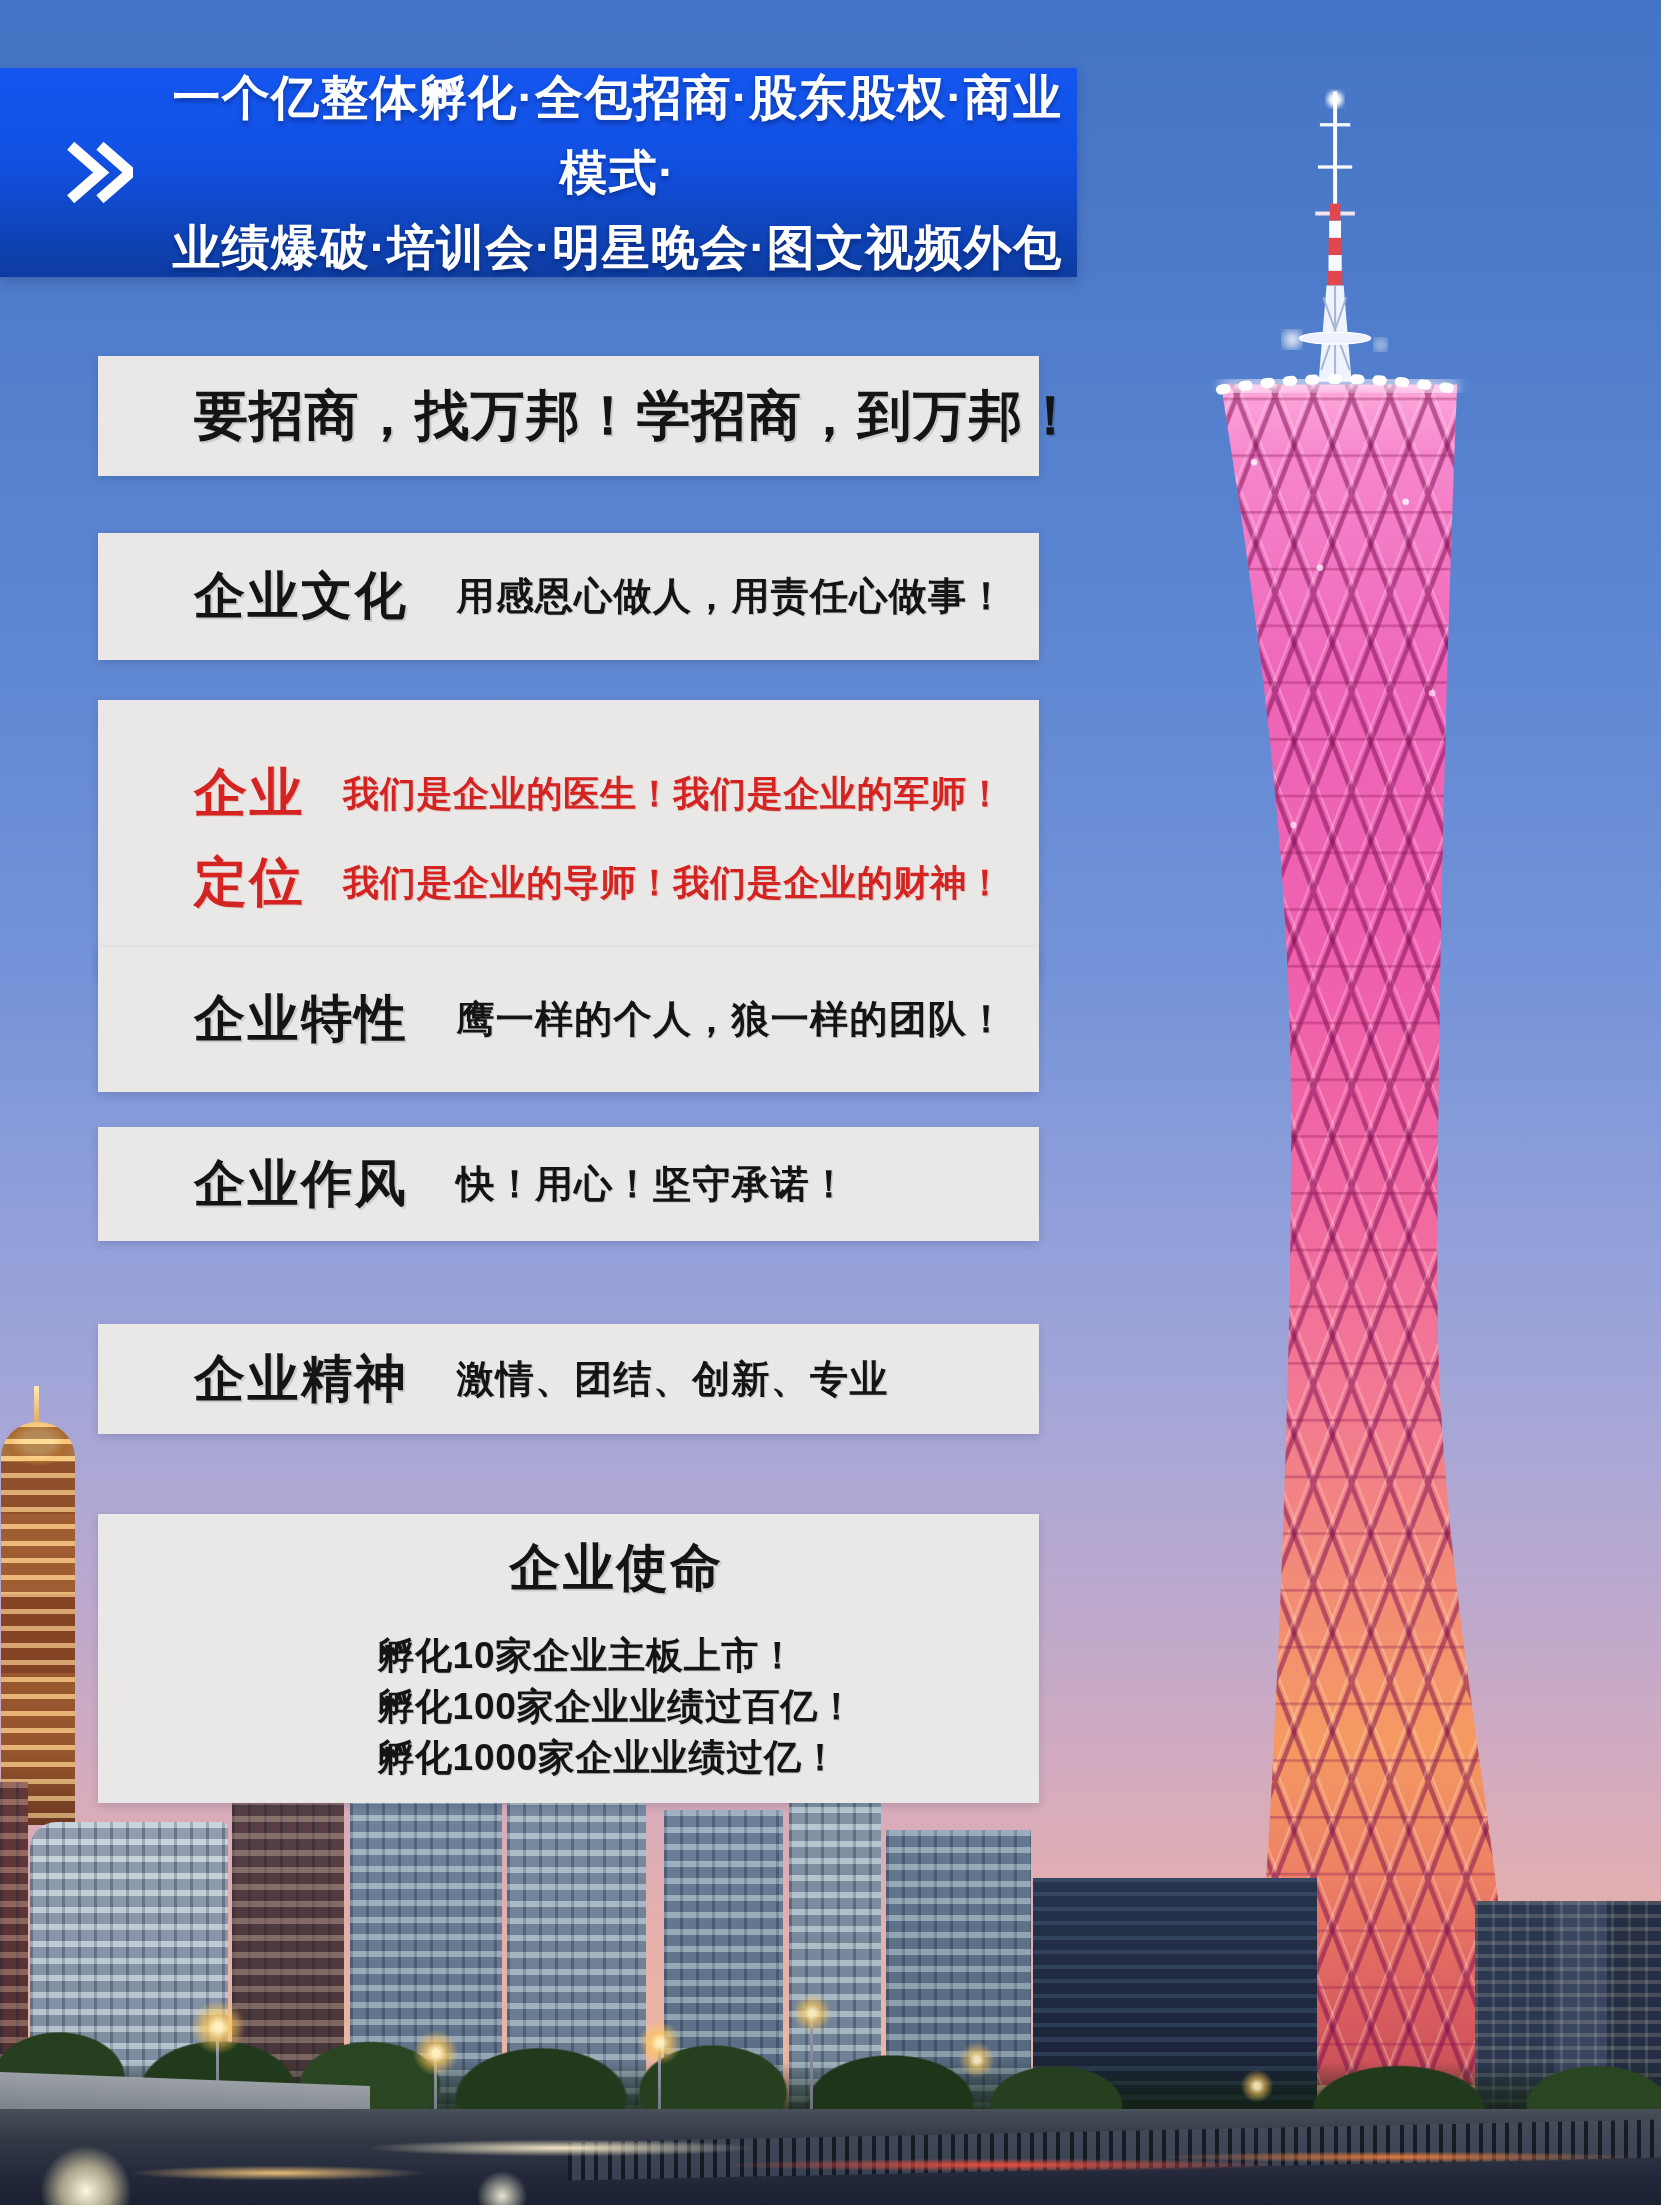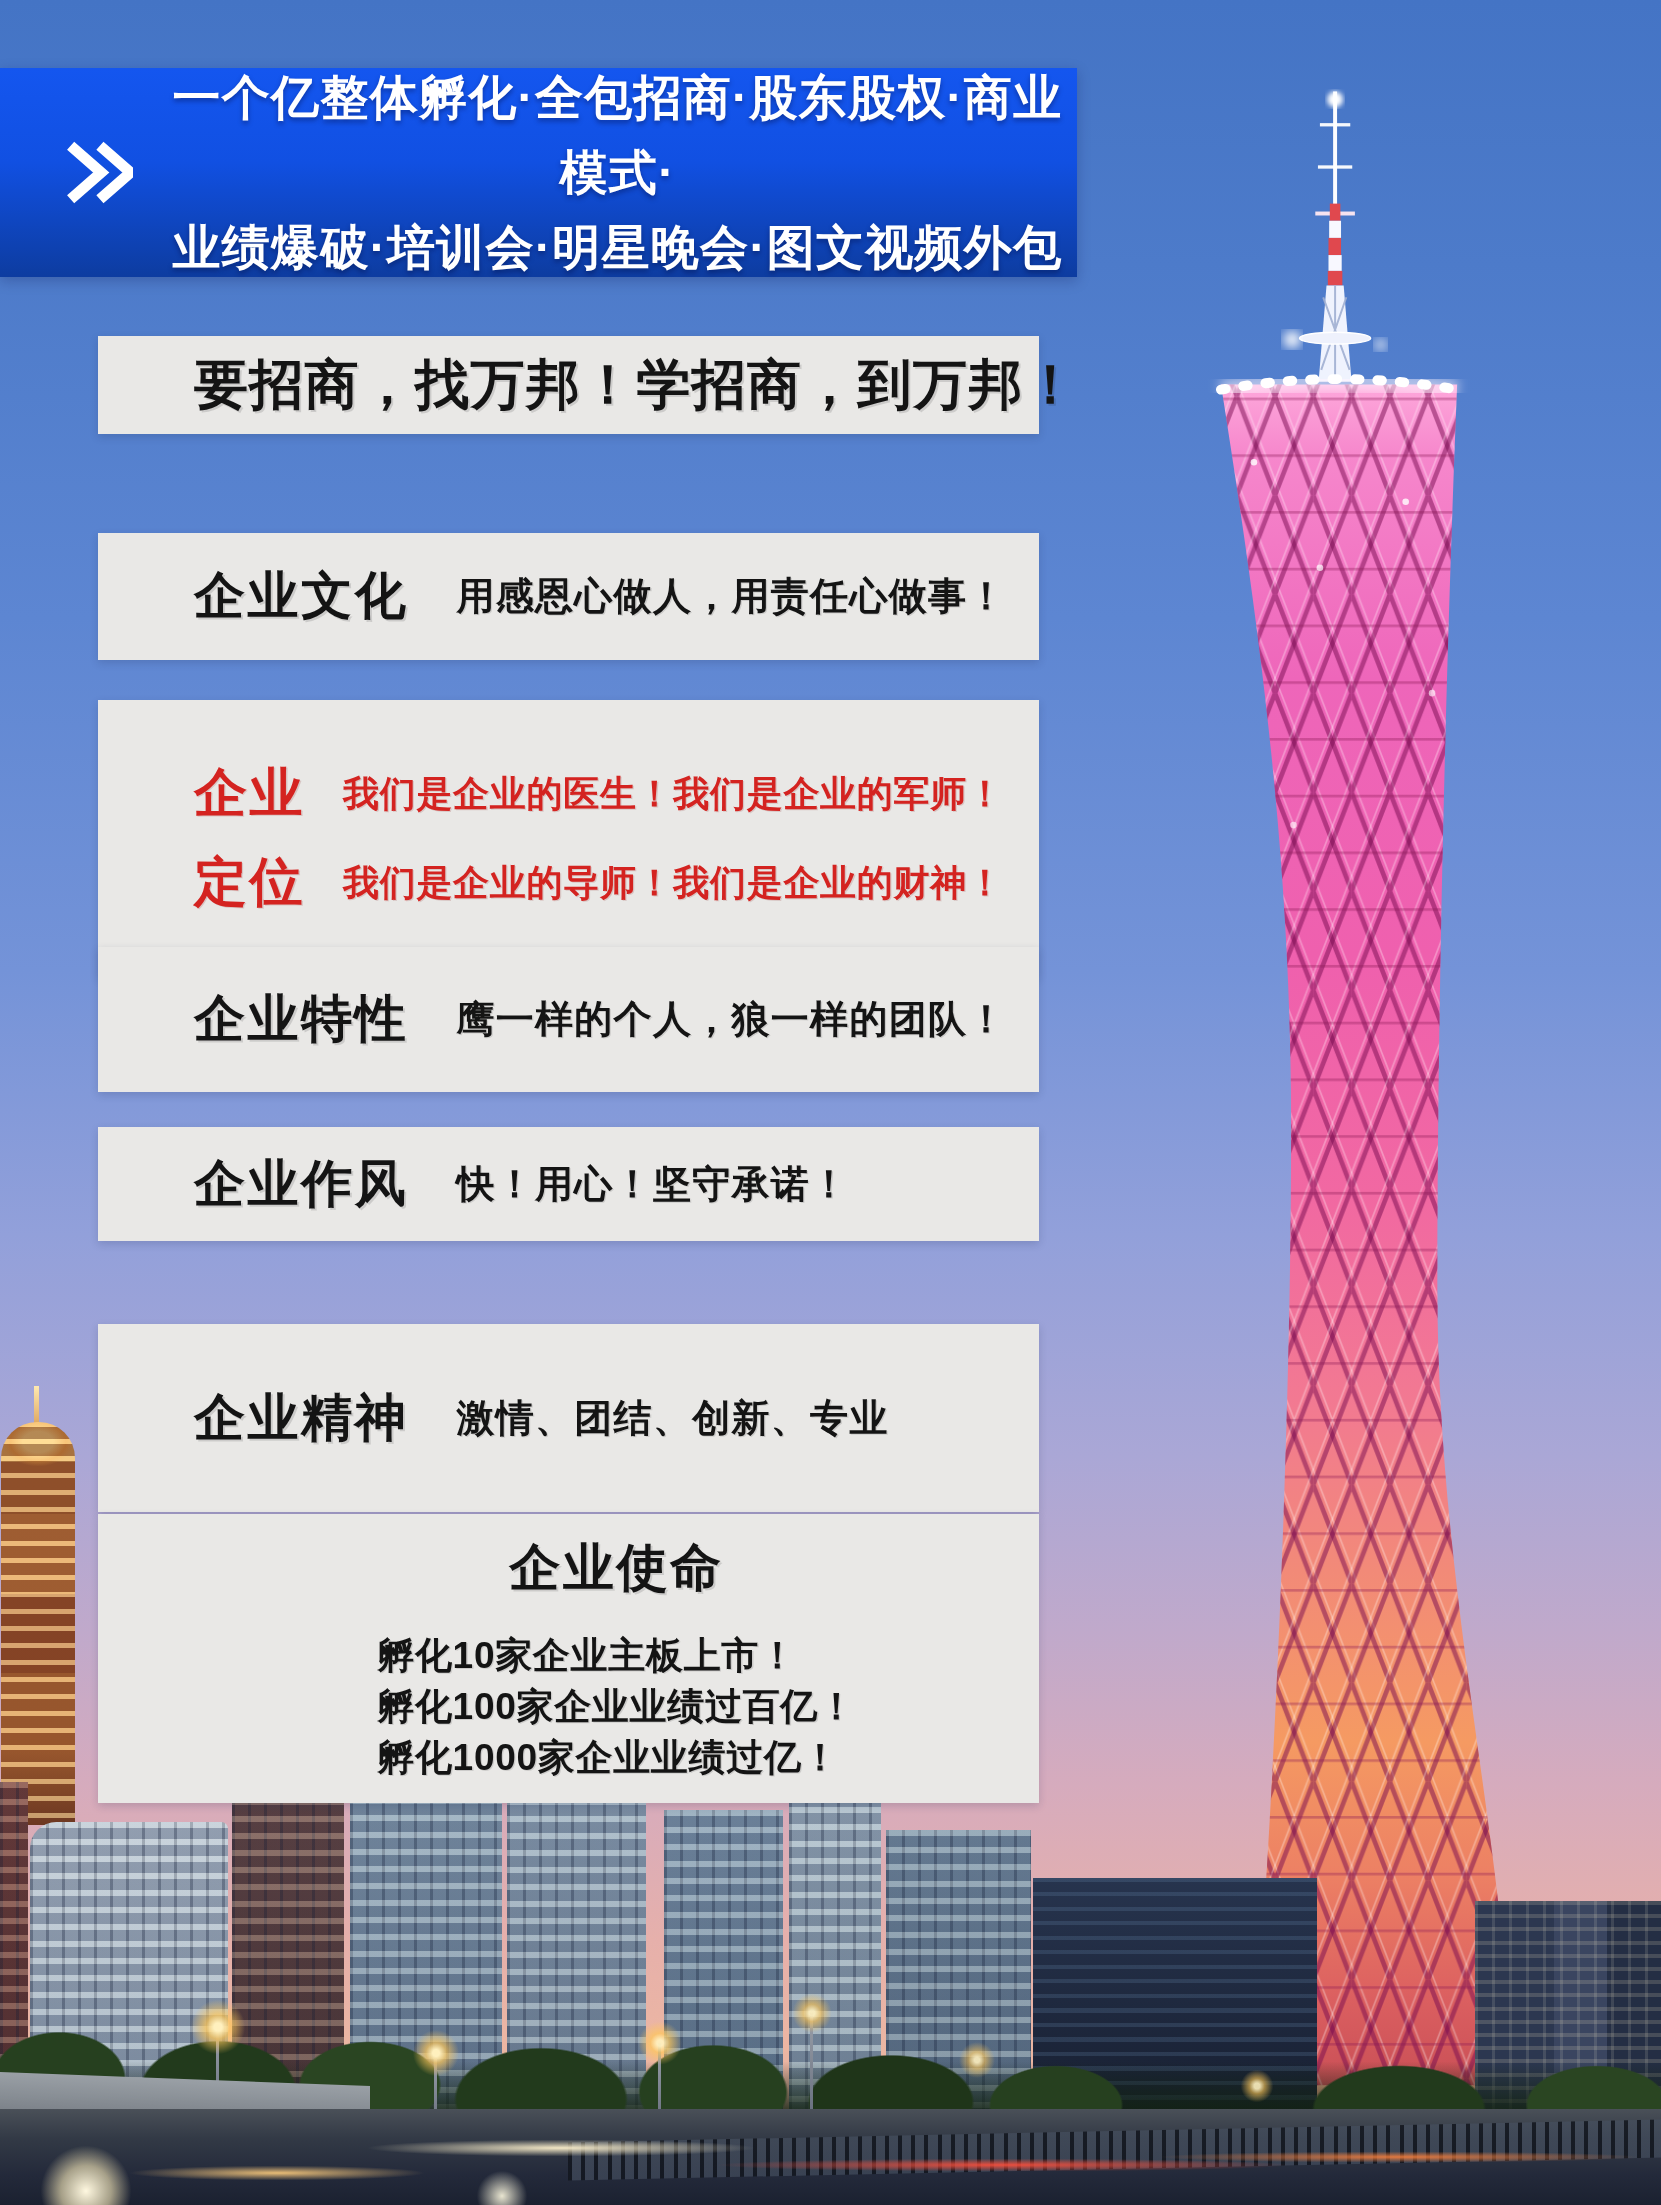--- a/index.html
+++ b/index.html
@@ -242,21 +242,21 @@
   <svg class="chev" width="70" height="63" viewBox="0 0 110 96">
     <path d="M12,6 L60,48 L12,90" stroke="#ffffff" stroke-width="17" fill="none"></path>
     <path d="M58,6 L106,48 L58,90" stroke="#ffffff" stroke-width="17" fill="none"></path>
   </svg>
   <div class="banner-text">
     <div>一个亿整体孵化·全包招商·股东股权·商业模式·</div>
     <div>业绩爆破·培训会·明星晚会·图文视频外包</div>
   </div>
 </div>
 
-<div class="box" style="top:336px;height:98px;">
+<div class="box" style="top:356px;height:120px;">
   <span class="slogan-text">要招商，找万邦！学招商，到万邦！</span>
 </div>
 
 <div class="box" style="top:533px;height:127px;">
   <span class="t">企业文化</span>
   <span class="b">用感恩心做人，用责任心做事！</span>
 </div>
 
 <div class="box box-pos" style="top:700px;height:277px;">
   <div class="pos-row">
@@ -272,21 +272,21 @@
 <div class="box" style="top:947px;height:145px;text-align:center;">
   <span class="t">企业特性</span>
   <span class="b">鹰一样的个人，狼一样的团队！</span>
 </div>
 
 <div class="box" style="top:1127px;height:114px;">
   <span class="t">企业作风</span>
   <span class="b">快！用心！坚守承诺！</span>
 </div>
 
-<div class="box" style="top:1324px;height:188px;">
+<div class="box" style="top:1324px;height:110px;">
   <span class="t">企业精神</span>
   <span class="b">激情、团结、创新、专业</span>
 </div>
 
 <div class="box box-mission" style="top:1514px;height:289px;">
   <div class="mission-title">企业使命</div>
   <div class="mission-items">
     <div>孵化10家企业主板上市！</div>
     <div>孵化100家企业业绩过百亿！</div>
     <div>孵化1000家企业业绩过亿！</div>

